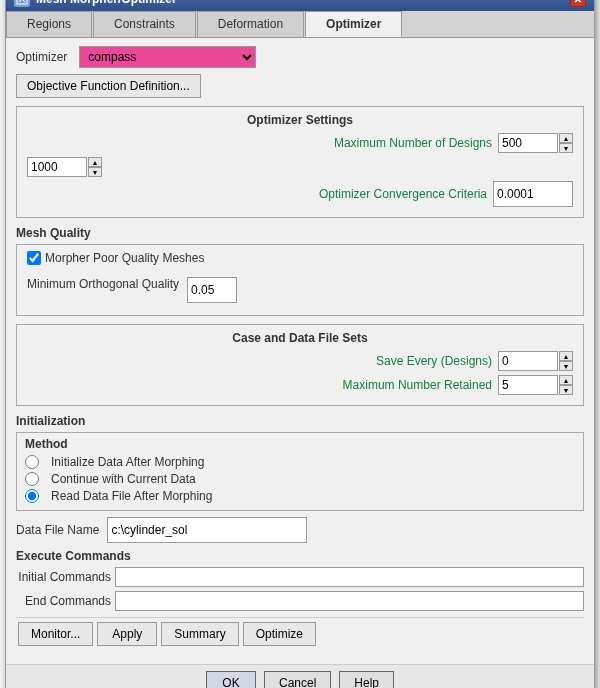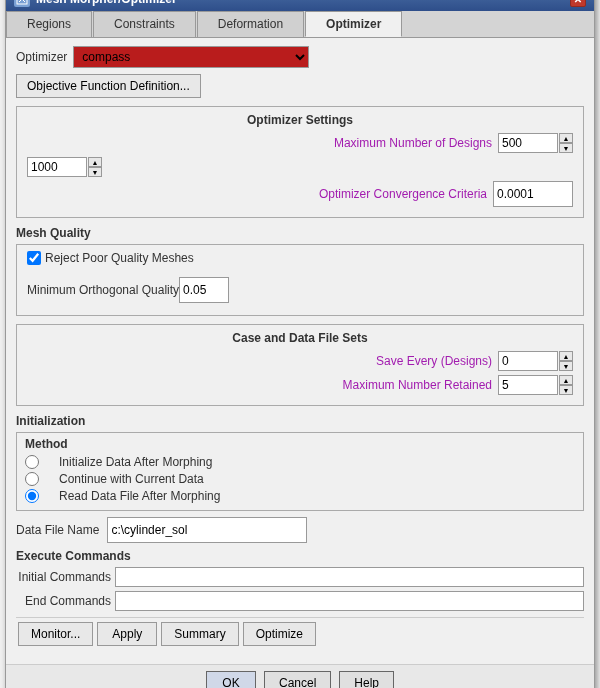--- a/index.html
+++ b/index.html
@@ -89,25 +89,25 @@
     .row {
       display: flex;
       align-items: center;
       margin-bottom: 6px;
     }
     .label {
       font-size: 12px;
       color: #333;
     }
     select.optimizer-select {
-      margin-left: 6px;
-      width: 236px;
+      margin-left: 12px;
+      width: 177px;
       height: 22px;
       border: 1px solid #999;
-      background: #b91c1c;
+      background: #ec4899;
       font-size: 12px;
       padding: 0 4px;
     }
     .obj-btn {
       background: #e8e8e8;
       border: 1px solid #999;
       padding: 4px 10px;
       font-size: 12px;
       cursor: pointer;
       margin-bottom: 8px;
@@ -125,21 +125,21 @@
       margin-bottom: 6px;
       color: #333;
     }
     .setting-row {
       display: flex;
       align-items: center;
       margin-bottom: 4px;
     }
     .setting-label {
       font-size: 12px;
-      color: #a21caf;
+      color: #15803d;
       flex: 1;
       text-align: right;
       margin-right: 6px;
     }
     .spinbox {
       display: flex;
       align-items: center;
     }
     .spinbox input {
       width: 60px;
@@ -177,22 +177,21 @@
       align-items: center;
       gap: 4px;
       margin-bottom: 4px;
     }
     .checkbox-row input[type="checkbox"] {
       width: 14px;
       height: 14px;
     }
     .min-ortho-row {
       display: flex;
-      align-items: center;
-      gap: 0;
+      gap: 8px;
       margin-bottom: 6px;
       margin-top: 12px;
     }
     input.text-input {
       height: 20px;
       border: 1px solid #999;
       font-size: 12px;
       padding: 12px 3px;
       background: white;
     }
@@ -203,21 +202,21 @@
     }
     .method-title {
       font-size: 12px;
       font-weight: bold;
       color: #333;
       margin-bottom: 4px;
     }
     .radio-row {
       display: flex;
       align-items: center;
-      gap: 20px;
+      gap: 12px;
       margin-bottom: 3px;
     }
     .radio-row input[type="radio"] {
       width: 14px;
       height: 14px;
     }
     .data-file-row {
       display: flex;
       align-items: center;
       gap: 4px;
@@ -358,21 +357,21 @@
         <span class="setting-label">Optimizer Convergence Criteria</span>
         <input type="text" class="text-input" style="width: 80px;" value="0.0001">
       </div>
     </div>
 
     
     <div class="group-title">Mesh Quality</div>
     <div class="section-box" style="margin-bottom:8px;">
       <div class="checkbox-row">
         <input type="checkbox" checked="" style="">
-        <span class="label">Reject Poor Quality Meshes</span>
+        <span class="label">Morpher Poor Quality Meshes</span>
       </div>
       <div class="min-ortho-row">
         <span class="label">Minimum Orthogonal Quality</span>
         <input type="text" class="text-input" style="width: 50px;" value="0.05">
       </div>
     </div>
 
     
     <div class="section-box">
       <div class="section-title">Case and Data File Sets</div>

